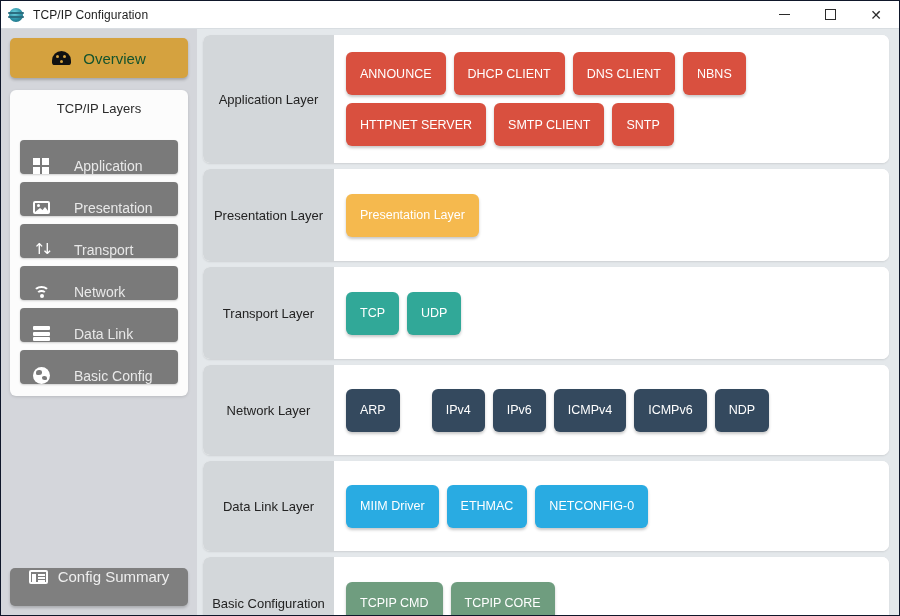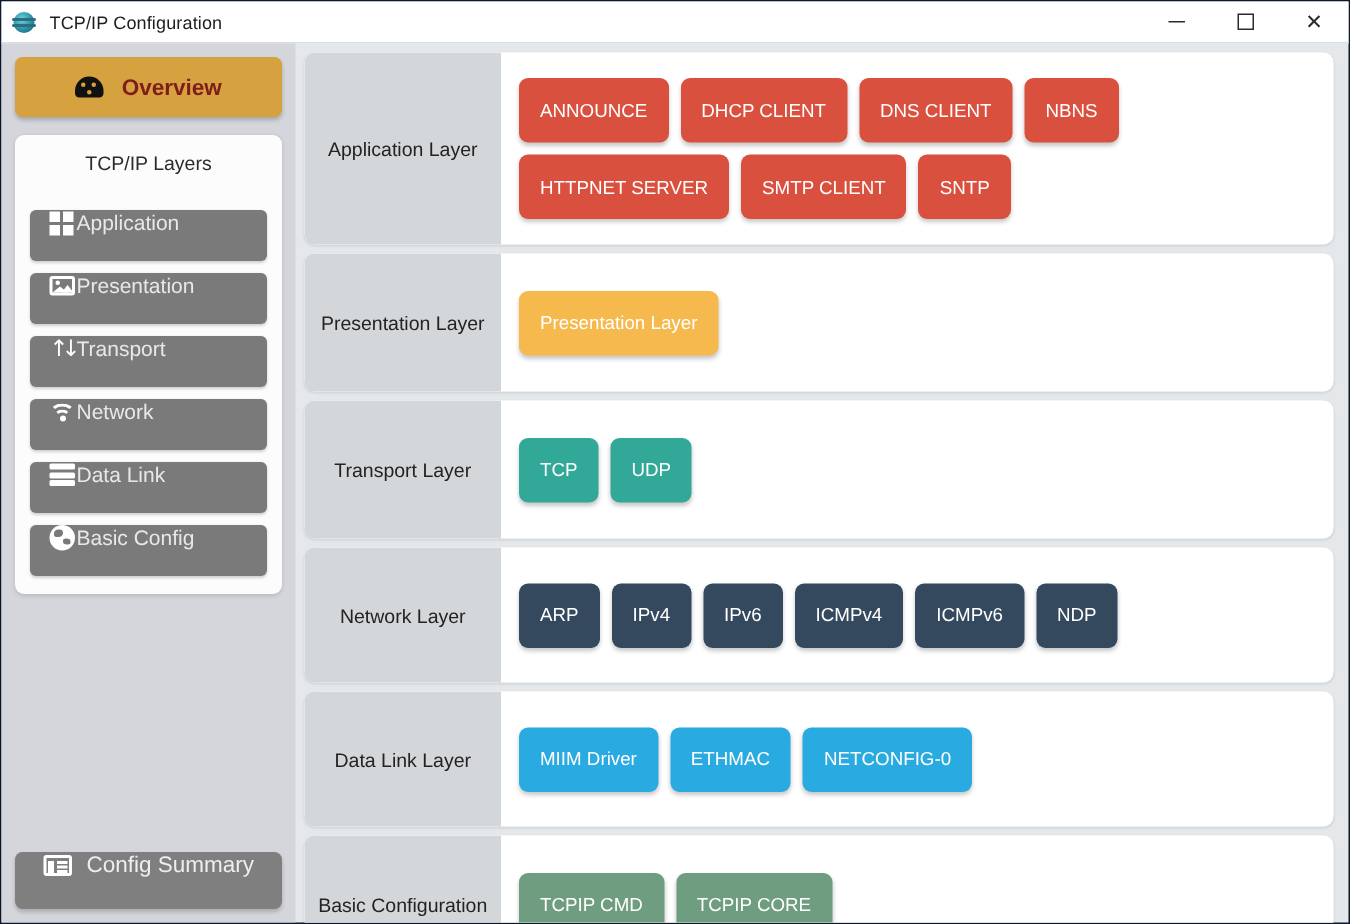--- a/index.html
+++ b/index.html
@@ -58,21 +58,21 @@
     padding: 9px 9px 0 9px;
     position: relative;
   }
   .overview-btn {
     height: 40px; border-radius: 5px;
     background: #d5a23f;
     display: flex; align-items: center; justify-content: center; gap: 12px;
     box-shadow: 0 2px 3px rgba(0,0,0,.22);
     cursor: pointer; margin-bottom: 12px;
   }
-  .overview-btn .label { font-size: 15px; color: #7f1d1d; font-weight: bold; }
+  .overview-btn .label { font-size: 15px; color: #14532d; }
   .gauge {
     width: 19px; height: 14px; position: relative;
   }
   .gauge .dome {
     position: absolute; left: 0; top: 0; width: 19px; height: 14px;
     background: #111; border-radius: 10px 10px 3px 3px;
   }
   .gauge .d1, .gauge .d2, .gauge .d3 {
     position: absolute; width: 3px; height: 3px; border-radius: 50%; background: #d5a23f;
   }
@@ -84,21 +84,21 @@
     background: #fcfcfc; border-radius: 6px;
     padding: 9px 10px 12px 10px;
     box-shadow: 0 1px 3px rgba(0,0,0,.13);
   }
   .layers-title {
     text-align: center; font-size: 13px; color: #2b2b2b;
     margin-bottom: 24px; margin-top: 2px;
   }
   .layer-btn {
     height: 34px; border-radius: 4px; background: #7a7a7a;
-    display: flex; align-items: flex-start; gap: 1px;
+    display: flex; align-items: flex-end; gap: 24px;
     padding-left: 13px; margin-bottom: 8px;
     box-shadow: 0 1px 2px rgba(0,0,0,.18);
     cursor: pointer;
   }
   .layer-btn:last-child { margin-bottom: 0; }
   .layer-btn .label { font-size: 14px; color: #e8e8e8; }
   .licon { width: 17px; height: 17px; position: relative; flex: 0 0 auto; }
 
   
   .ic-grid i { position:absolute; width:7px; height:7px; background:#fff; }
@@ -335,21 +335,21 @@
         <div class="row-modules">
           <div class="chip" style="background: rgb(49, 168, 152);">TCP</div>
           <div class="chip" style="background: rgb(49, 168, 152);">UDP</div>
         </div>
       </div>
 
       <div class="layer-row h-net">
         <div class="row-label">Network Layer</div>
         <div class="row-modules">
           <div class="chip" style="background: rgb(52, 73, 94);">ARP</div>
-          <div class="chip" style="background: rgb(52, 73, 94);">IPv4</div>
+          <div class="chip" style="background: rgb(52, 73, 94); margin-left: 24px;">IPv4</div>
           <div class="chip" style="background: rgb(52, 73, 94);">IPv6</div>
           <div class="chip" style="background: rgb(52, 73, 94);">ICMPv4</div>
           <div class="chip" style="background: rgb(52, 73, 94);">ICMPv6</div>
           <div class="chip" style="background: rgb(52, 73, 94);">NDP</div>
         </div>
       </div>
 
       <div class="layer-row h-dl">
         <div class="row-label">Data Link Layer</div>
         <div class="row-modules">

